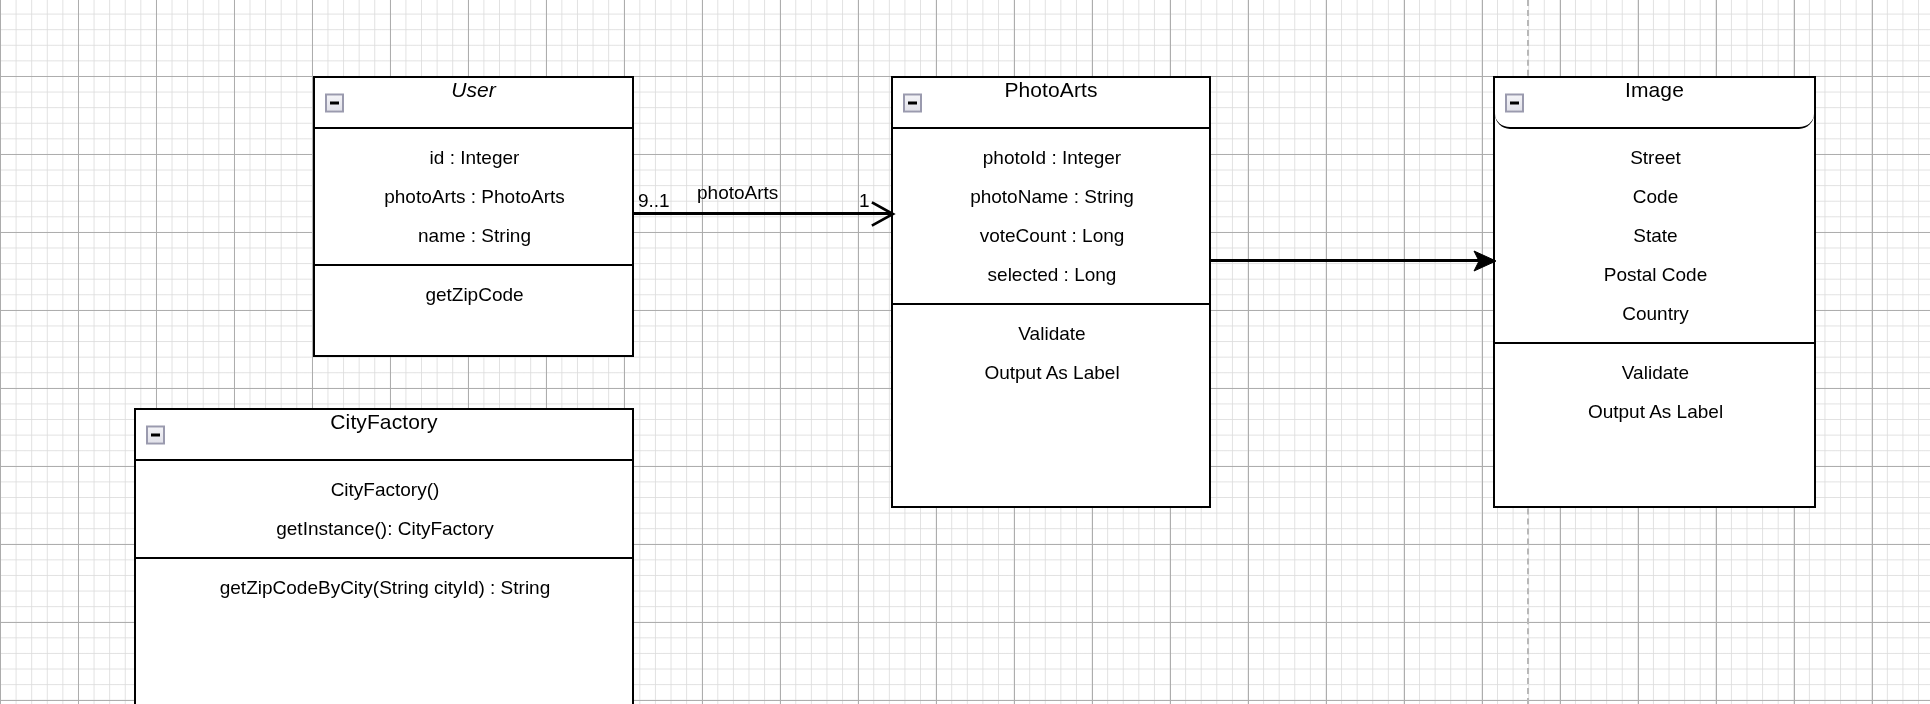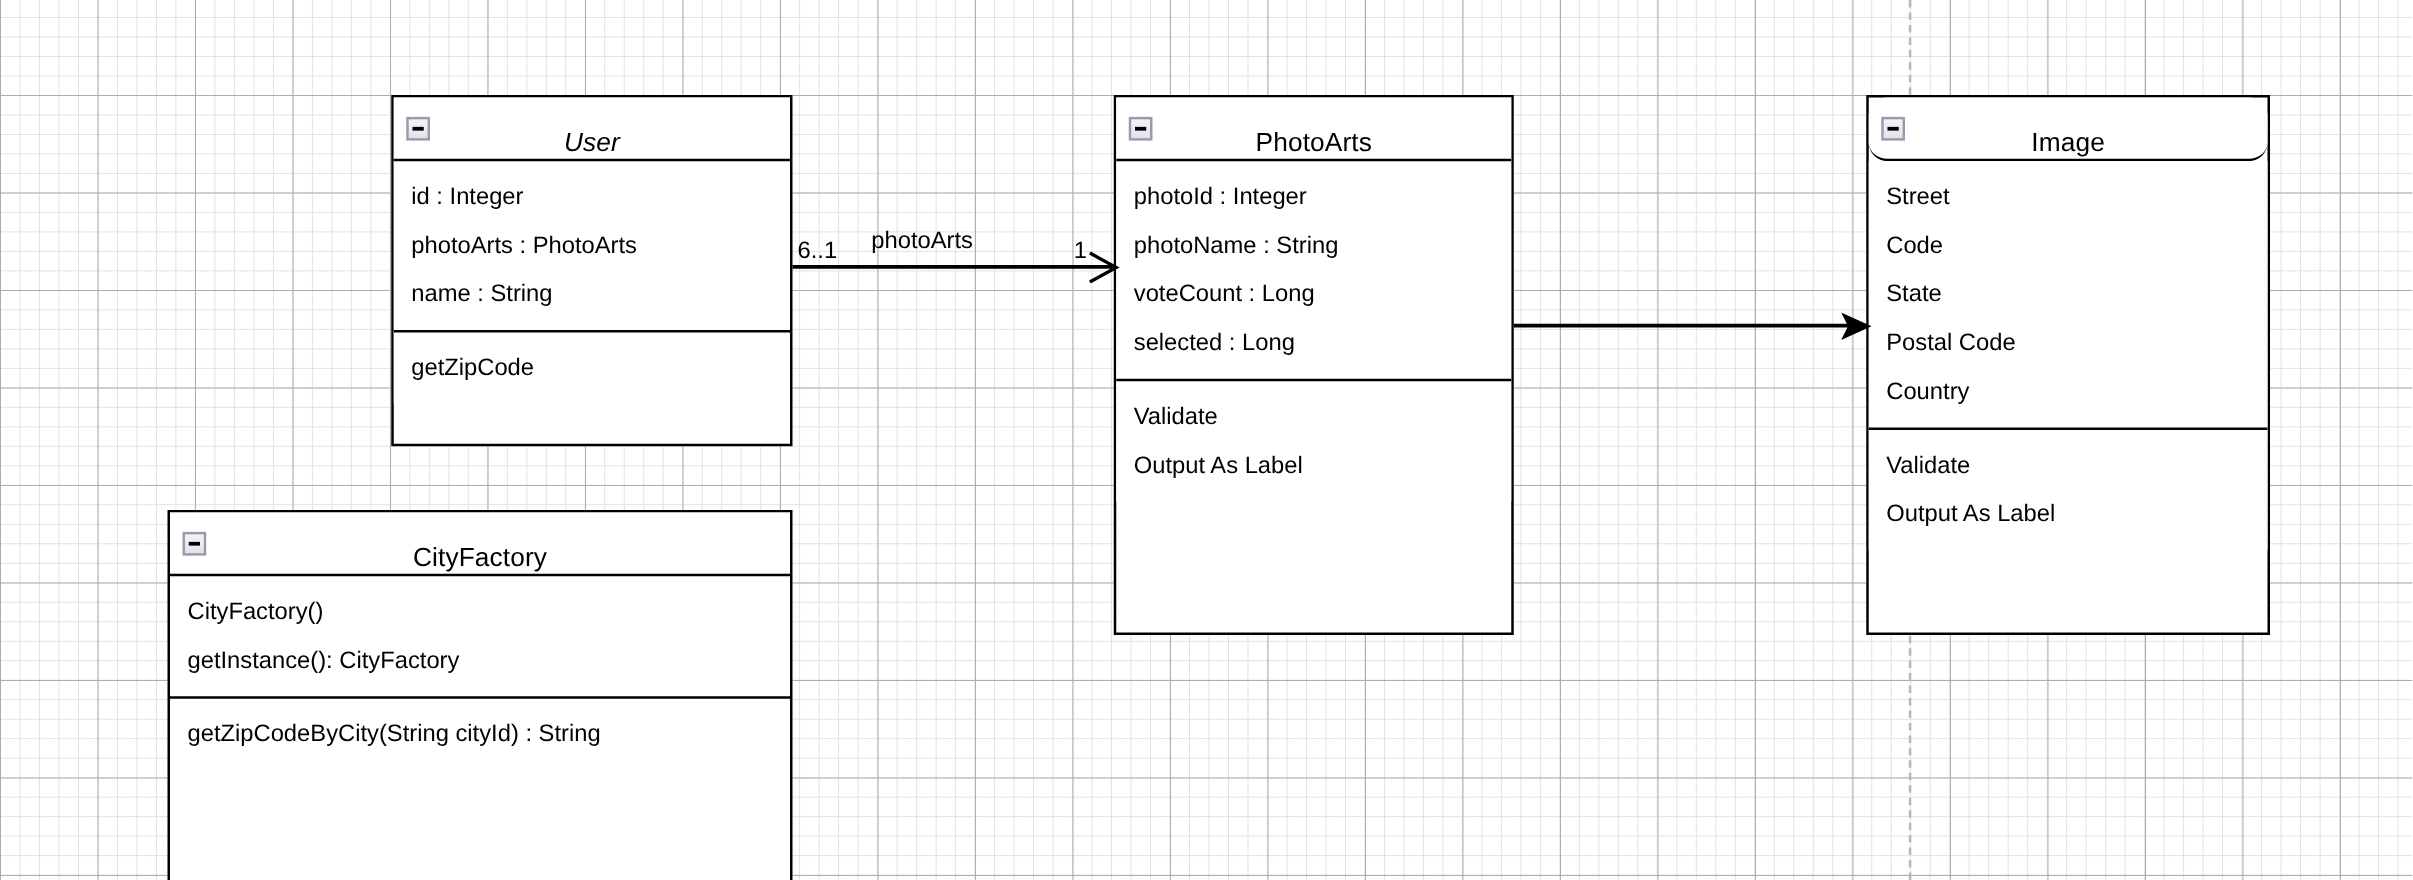--- a/index.html
+++ b/index.html
@@ -46,21 +46,21 @@
     position: absolute;
     box-sizing: border-box;
     background: #ffffff;
     border: 2px solid #000000;
   }
   .uml-header {
     position: relative;
     box-sizing: border-box;
     border-bottom: 2px solid #000000;
     display: flex;
-    align-items: flex-end;
+    align-items: flex-start;
     justify-content: center;
     background: #ffffff;
   }
   .uml-title {
     font-size: 21px;
     color: #000;
     letter-spacing: .1px;
     text-align: center;
     padding: 0 28px;
   }
@@ -94,20 +94,21 @@
   }
   .uml-section + .uml-section {
     border-top: 2px solid #000000;
   }
   .uml-row {
     font-size: 19px;
     color: #000;
     line-height: 1;
     padding: 10px 12px 10px 14px;
     white-space: nowrap;
+    text-align: center;
   }
   .uml-row.underline { }
 
   
   .edge-line {
     position: absolute;
     background: #000000;
     height: 3px;
   }
   .arrow-open {
@@ -202,21 +203,21 @@
     </div>
 
   <div id="connections-layer">
       <div class="edge-line" style="left: 634px; top: 212px; width: 257px;"></div>
       <div class="arrow-open" style="left: 871px; top: 201px;">
         <svg width="26" height="26" viewBox="0 0 26 26">
           <path d="M2 2 L22 13 L2 24" fill="none" stroke="#000" stroke-width="2.6" stroke-linecap="square" stroke-linejoin="miter"></path>
         </svg>
       </div>
       <div class="edge-label" style="left: 697px; top: 182px;">photoArts</div>
-      <div class="edge-label" style="left: 638px; top: 190px;">6..1</div>
+      <div class="edge-label" style="left: 638px; top: 190px;">9..1</div>
       <div class="edge-label" style="left: 859px; top: 190px;">1</div>
       <div class="edge-line" style="left: 1211px; top: 259px; width: 282px;"></div>
       <div class="arrow-open" style="left: 1473px; top: 248px;">
         <svg width="26" height="26" viewBox="0 0 26 26">
           <path d="M1 3 L23 13 L1 23 L6 13 Z" fill="#000" stroke="#000" stroke-width="1"></path>
         </svg>
       </div>
     </div>
 
 </div>

